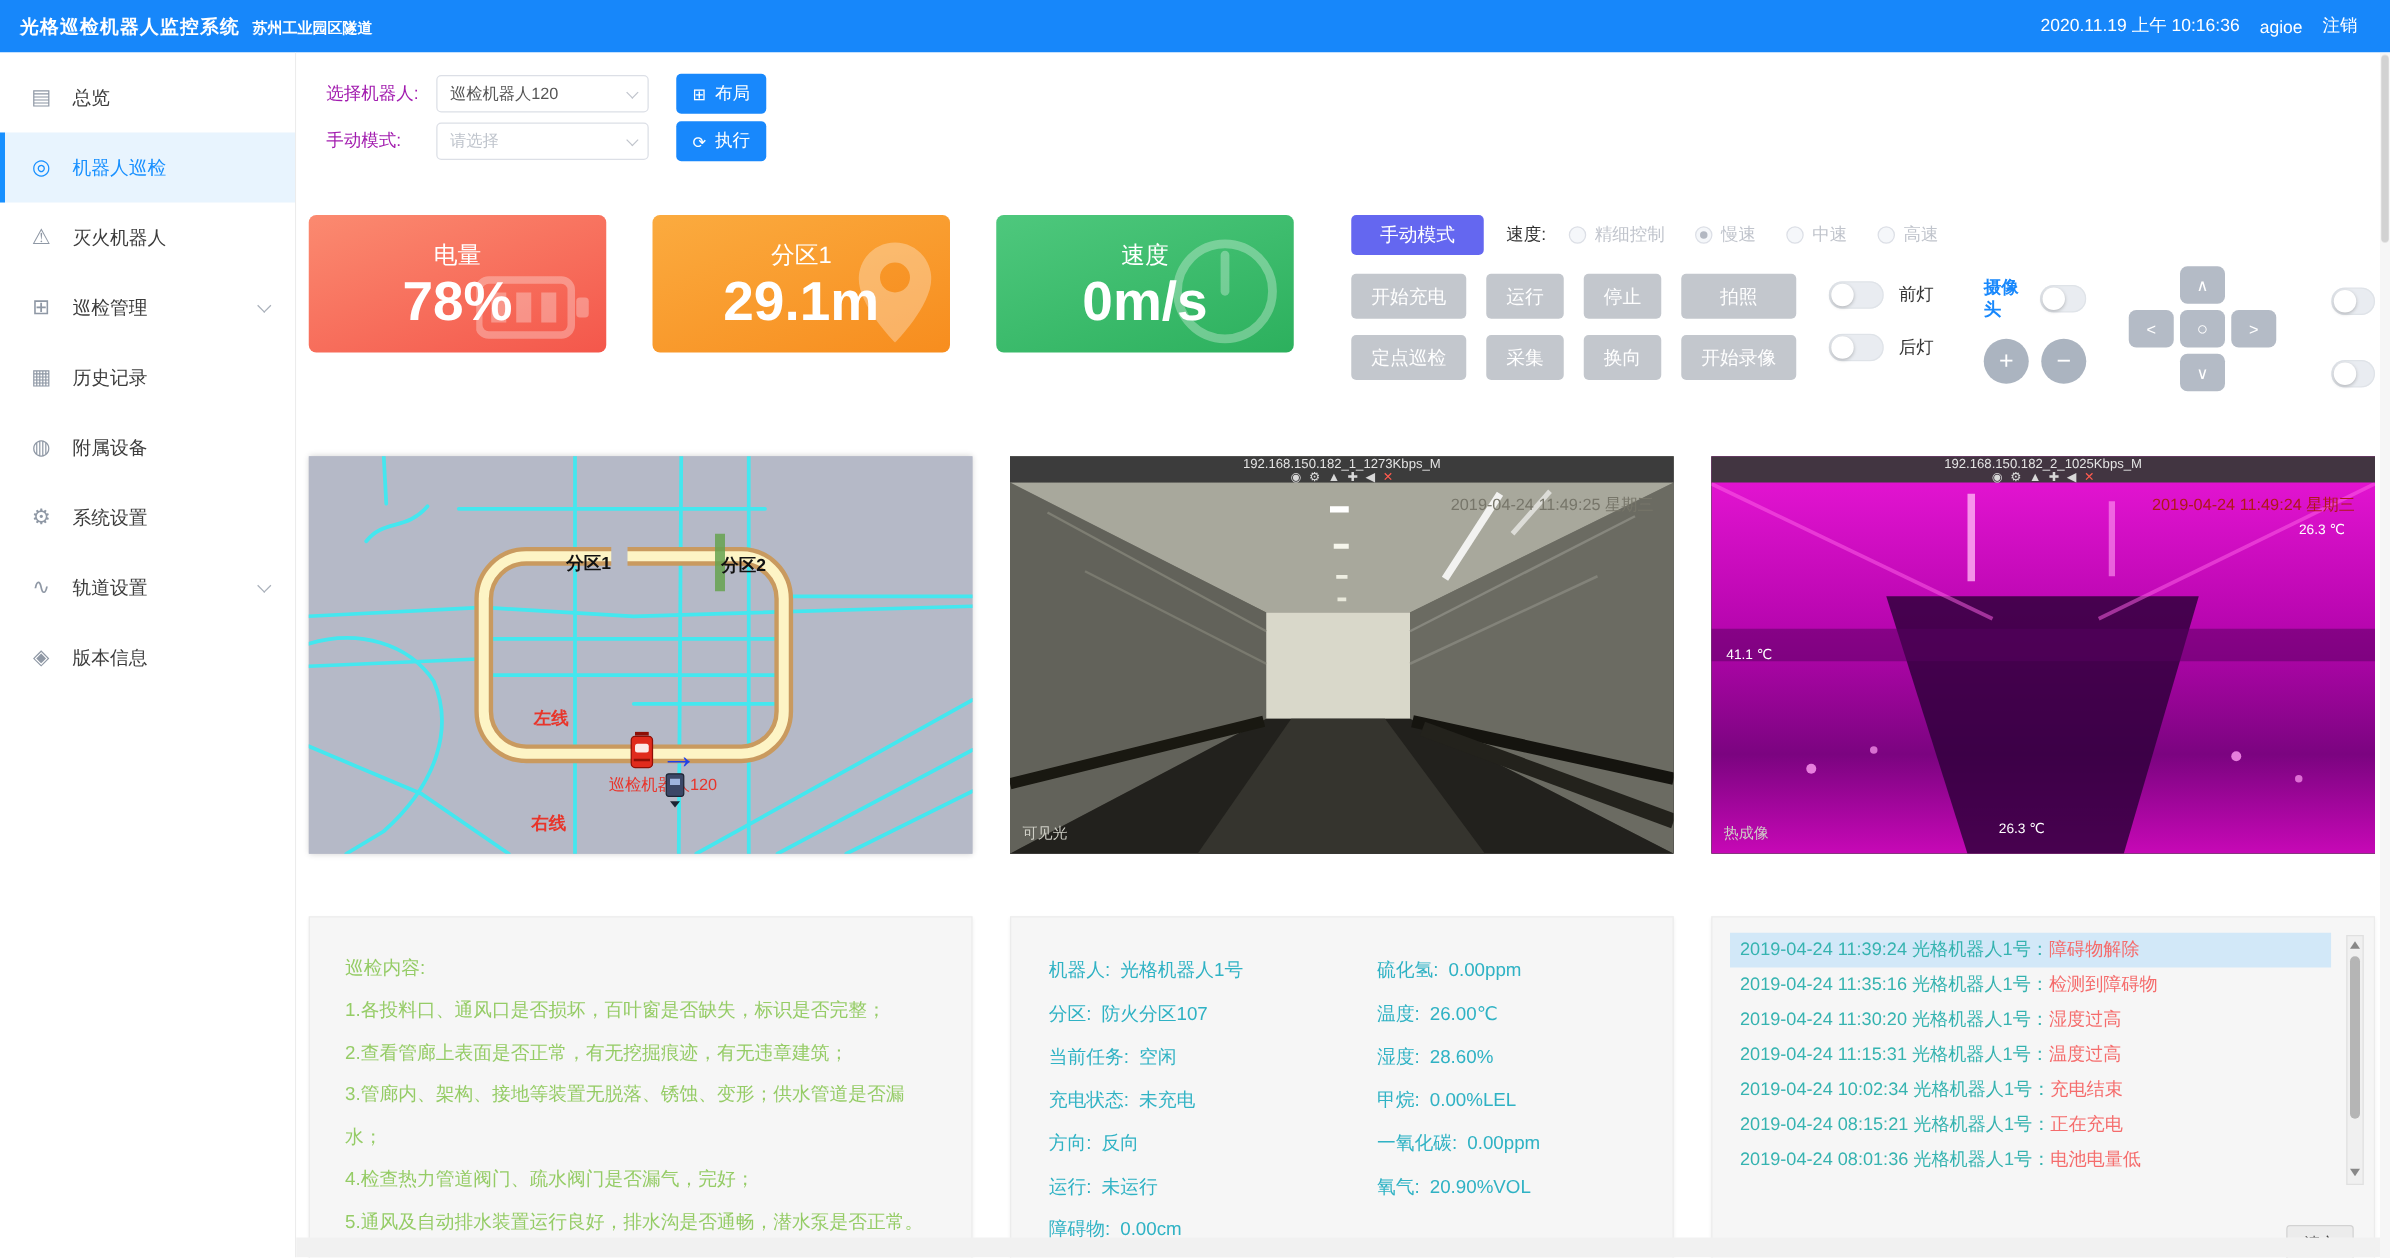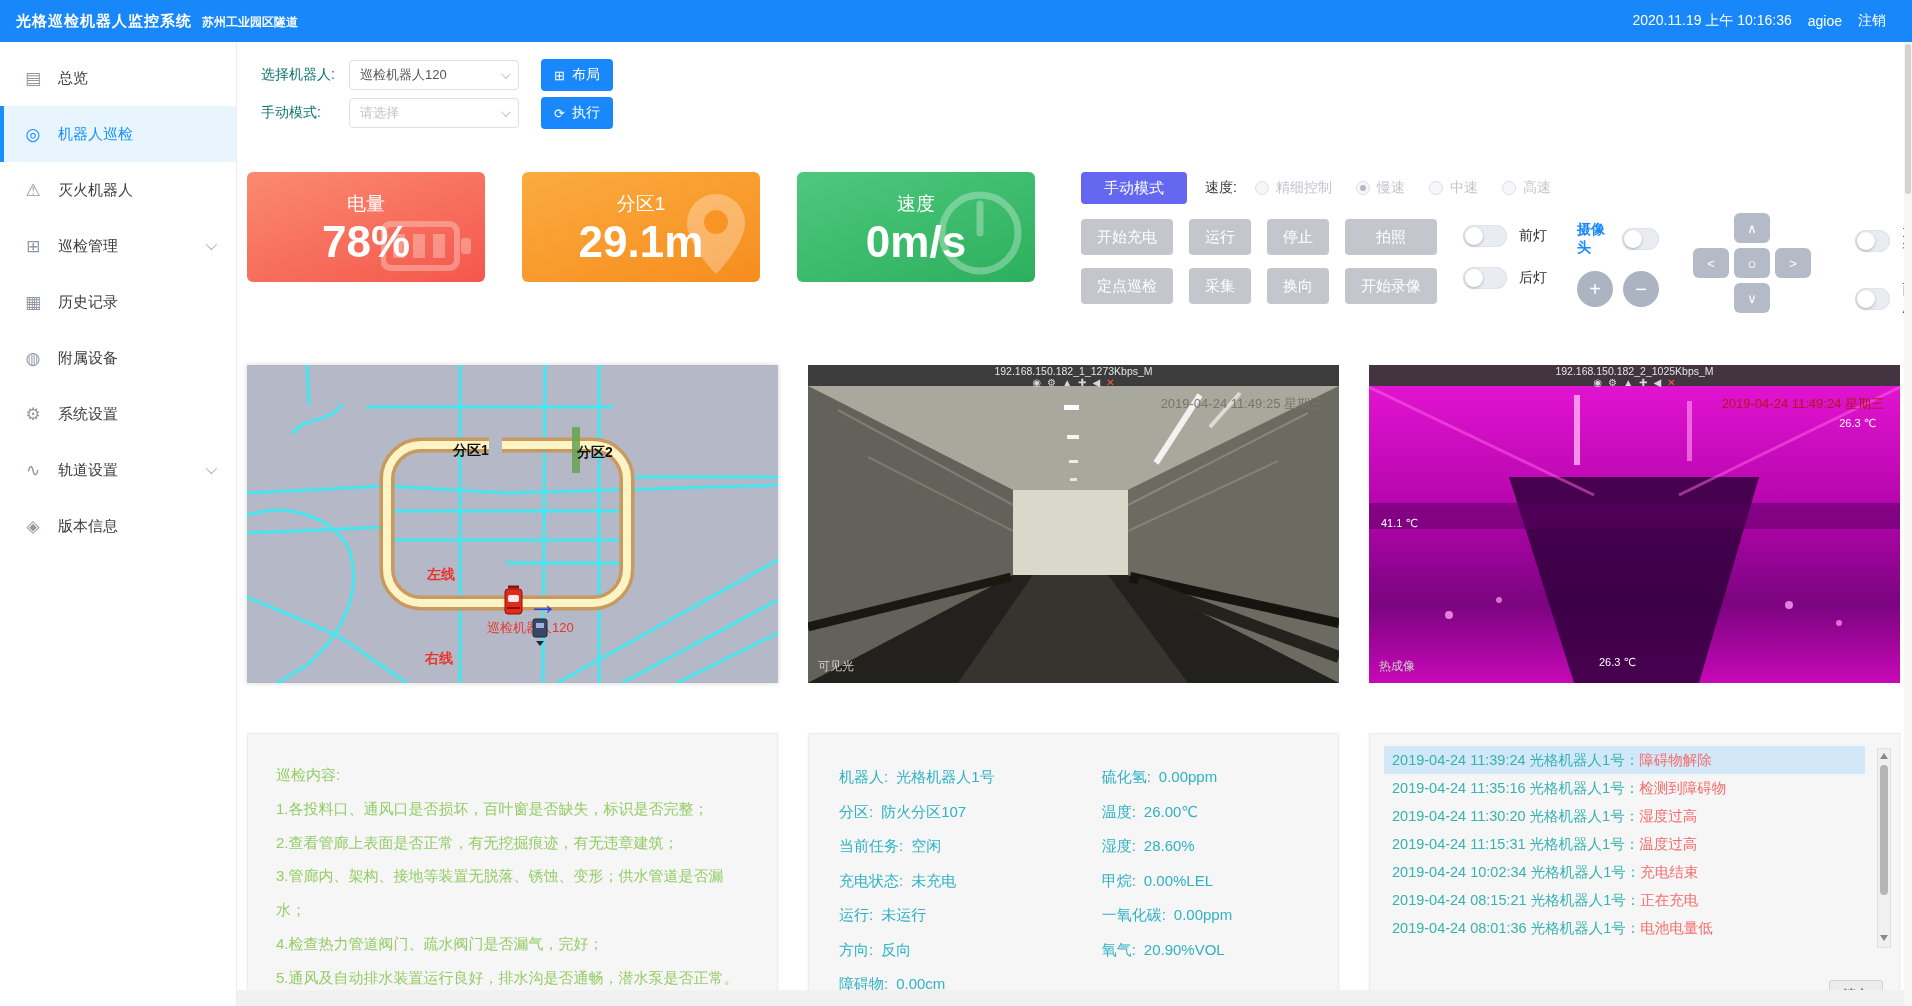--- a/index.html
+++ b/index.html
@@ -19,21 +19,21 @@
   .side-item { height:56px; display:flex; align-items:center; gap:14px; padding-left:22px; font-size:15px; color:#3c3c3c; cursor:pointer; }
   .side-item .ico { width:22px; font-size:17px; color:#8f98a5; text-align:center; }
   .side-item.active { background:#e8f4fe; color:#1890ff; border-left:4px solid #1890ff; padding-left:18px; }
   .side-item.active .ico { color:#1890ff; }
   .chev { margin-left:auto; margin-right:22px; width:8px; height:8px; border-right:1.6px solid #a9b0ba; border-bottom:1.6px solid #a9b0ba; transform:rotate(45deg) translateY(-2px); }
 
   .main { flex:1; padding:18px 12px 0 10px; position:relative; background:#fff; }
 
   
   .tool-row { display:flex; align-items:center; margin-bottom:8px; height:30px; }
-  .tool-label { width:102px; padding-left:14px; font-size:14px; color:#0f766e; }
+  .tool-label { width:102px; padding-left:14px; font-size:14px; color:#a21caf; }
   .select { width:170px; height:30px; border:1px solid #dcdfe6; border-radius:4px; display:flex; align-items:center; justify-content:space-between; padding:0 10px; font-size:13px; color:#555; background:#fff; cursor:pointer; }
   .select .sel-chev { width:7px; height:7px; border-right:1.5px solid #c0c4cc; border-bottom:1.5px solid #c0c4cc; transform:rotate(45deg) translateY(-2px); }
   .select.placeholder { color:#bfc4cc; }
   .btn-blue { margin-left:22px; height:32px; padding:0 13px; background:#1888fc; color:#fff; border:none; border-radius:4px; font-size:14px; display:flex; align-items:center; gap:7px; cursor:pointer; }
   .btn-blue .bic { font-size:13px; }
 
   
   .cards-cp-row { display:flex; align-items:flex-start; margin-top:44px; }
   .cards { display:flex; gap:37px; }
   .card { width:238px; height:110px; border-radius:6px; color:#fff; position:relative; display:flex; flex-direction:column; align-items:center; justify-content:center; overflow:hidden; }
@@ -53,21 +53,21 @@
   .radio .dot { width:14px; height:14px; border:1px solid #dcdfe6; border-radius:50%; background:#f5f7fa; position:relative; }
   .radio.selected .dot::after { content:''; position:absolute; inset:3px; border-radius:50%; background:#b3b8c2; }
 
   .cp-main { display:flex; align-items:flex-start; margin-top:15px; }
   .btn-grid { display:grid; grid-template-columns:repeat(4,max-content); gap:13px 16px; }
   .gbtn { background:#c3c7cd; color:#fff; border:none; border-radius:4px; font-size:15px; padding:0 16px; height:36px; cursor:pointer; white-space:nowrap; }
   .lights { display:grid; grid-template-columns:max-content max-content; gap:20px 12px; align-items:center; margin-left:26px; margin-top:6px; }
   .toggle { width:44px; height:22px; background:#e9ecf1; border-radius:11px; position:relative; box-shadow:inset 0 0 0 1px #dfe3e8; cursor:pointer; }
   .toggle::after { content:''; position:absolute; left:2px; top:2px; width:18px; height:18px; background:#fff; border-radius:50%; box-shadow:0 1px 3px rgba(0,0,0,.25); }
   .tlabel { font-size:14px; color:#333; }
-  .cam-col { display:flex; flex-direction:column; gap:14px; margin-left:30px; margin-top:2px; }
+  .cam-col { display:flex; flex-direction:column; gap:14px; margin-left:40px; margin-top:2px; }
   .cam-row { display:flex; align-items:center; gap:10px; }
   .cam-label { color:#1888fc; font-size:14px; font-weight:bold; }
   .circ { width:36px; height:36px; border-radius:50%; background:#abb4c0; color:#fff; font-size:20px; display:flex; align-items:center; justify-content:center; border:none; cursor:pointer; }
   .dpad { display:grid; grid-template-columns:repeat(3,36px); grid-template-rows:repeat(3,30px); gap:5px; margin-left:34px; margin-top:-6px; }
   .dcell { background:#b4bbc6; border-radius:6px; color:#fff; display:flex; align-items:center; justify-content:center; font-size:13px; cursor:pointer; border:none; }
   .d-up{grid-column:2;grid-row:1} .d-left{grid-column:1;grid-row:2} .d-cen{grid-column:2;grid-row:2;font-size:15px} .d-right{grid-column:3;grid-row:2} .d-down{grid-column:2;grid-row:3}
   .rt { display:flex; flex-direction:column; gap:22px; margin-left:44px; margin-top:4px; }
   .rt-row { display:flex; align-items:center; gap:12px; }
 
   
@@ -479,25 +479,25 @@
 
             <div>
               <span class="st-label">当前任务:</span><span>空闲</span>
             </div>
 
             <div>
               <span class="st-label">充电状态:</span><span>未充电</span>
             </div>
 
             <div>
+              <span class="st-label">方向:</span><span>反向</span>
+            </div>
+
+            <div>
               <span class="st-label">运行:</span><span>未运行</span>
-            </div>
-
-            <div>
-              <span class="st-label">方向:</span><span>反向</span>
             </div>
 
             <div>
               <span class="st-label">障碍物:</span><span>0.00cm</span>
             </div>
           </div>
         <div>
 
             <div>
               <span class="st-label">硫化氢:</span><span>0.00ppm</span>

